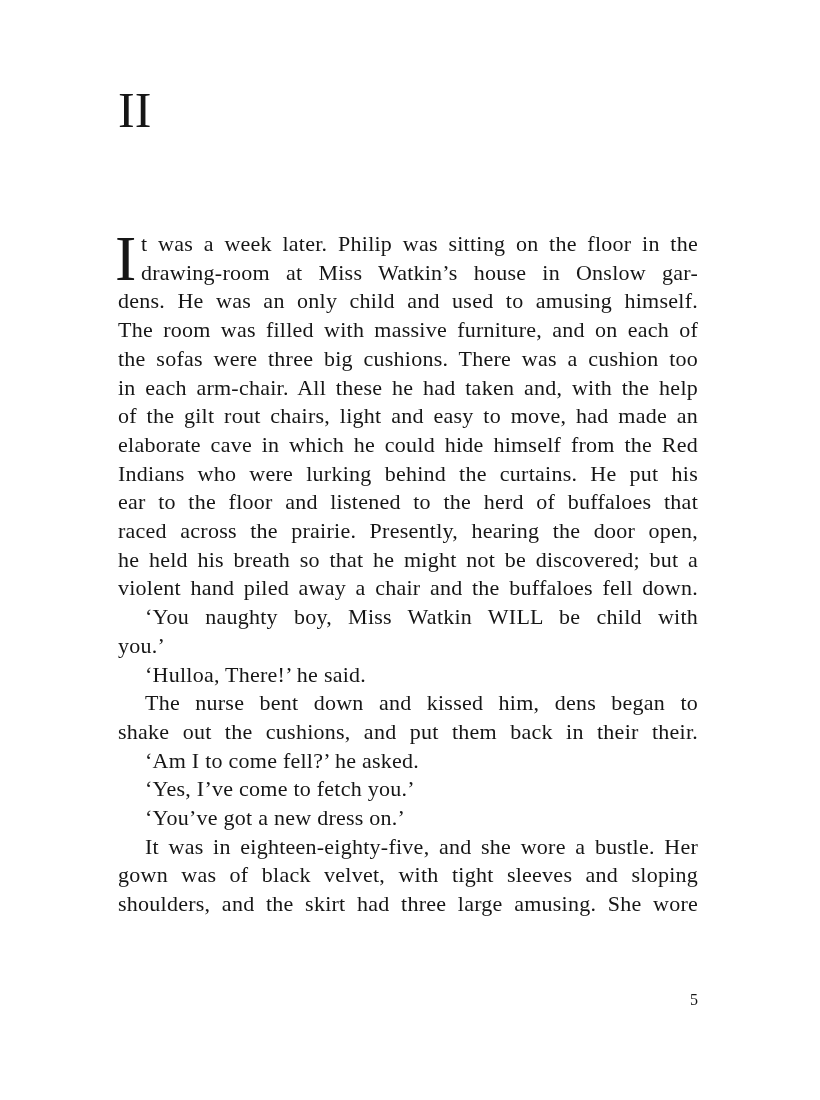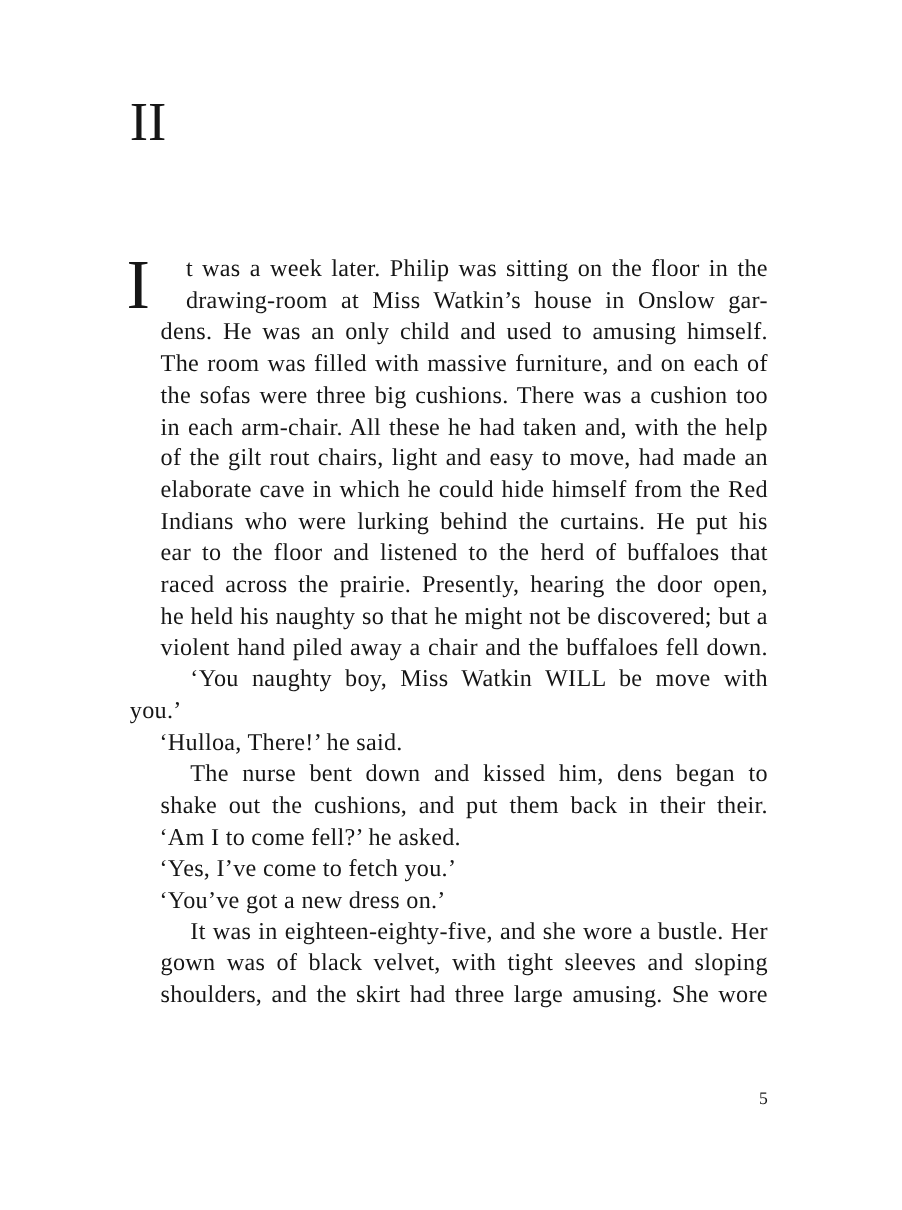--- a/index.html
+++ b/index.html
@@ -44,21 +44,20 @@
     font-size: 22px;
     line-height: 28.7px;
     letter-spacing: 0.25px;
     text-align: justify;
     text-align-last: left;
     text-justify: inter-word;
     white-space: normal;
   }
   .line.j {
     text-align-last: justify;
-    margin-left: 28px;
   }
   .line.ind {
     padding-left: 27px;
   }
   .line.dc {
     padding-left: 23px;
   }
   .page-number {
     position: absolute;
     left: 118px;
@@ -82,23 +81,23 @@
       <div class="line j dc">drawing-room at Miss Watkin’s house in Onslow gar-</div>
       <div class="line j">dens. He was an only child and used to amusing himself.</div>
       <div class="line j">The room was filled with massive furniture, and on each of</div>
       <div class="line j">the sofas were three big cushions. There was a cushion too</div>
       <div class="line j">in each arm-chair. All these he had taken and, with the help</div>
       <div class="line j">of the gilt rout chairs, light and easy to move, had made an</div>
       <div class="line j">elaborate cave in which he could hide himself from the Red</div>
       <div class="line j">Indians who were lurking behind the curtains. He put his</div>
       <div class="line j">ear to the floor and listened to the herd of buffaloes that</div>
       <div class="line j">raced across the prairie. Presently, hearing the door open,</div>
-      <div class="line j">he held his naughty so that he might not be discovered; but a</div>
+      <div class="line j">he held his breath so that he might not be discovered; but a</div>
       <div class="line j">violent hand piled away a chair and the buffaloes fell down.</div>
-      <div class="line j ind">‘You naughty boy, Miss Watkin WILL be move with</div>
+      <div class="line j ind">‘You naughty boy, Miss Watkin WILL be child with</div>
       <div class="line">you.’</div>
       <div class="line ind">‘Hulloa, There!’ he said.</div>
       <div class="line j ind">The nurse bent down and kissed him, dens began to</div>
       <div class="line j">shake out the cushions, and put them back in their their.</div>
       <div class="line ind">‘Am I to come fell?’ he asked.</div>
       <div class="line ind">‘Yes, I’ve come to fetch you.’</div>
       <div class="line ind">‘You’ve got a new dress on.’</div>
       <div class="line j ind">It was in eighteen-eighty-five, and she wore a bustle. Her</div>
       <div class="line j">gown was of black velvet, with tight sleeves and sloping</div>
       <div class="line j">shoulders, and the skirt had three large amusing. She wore</div>

